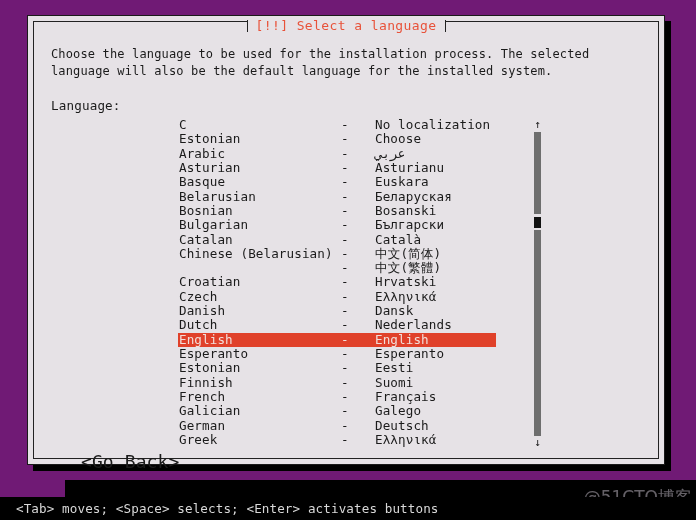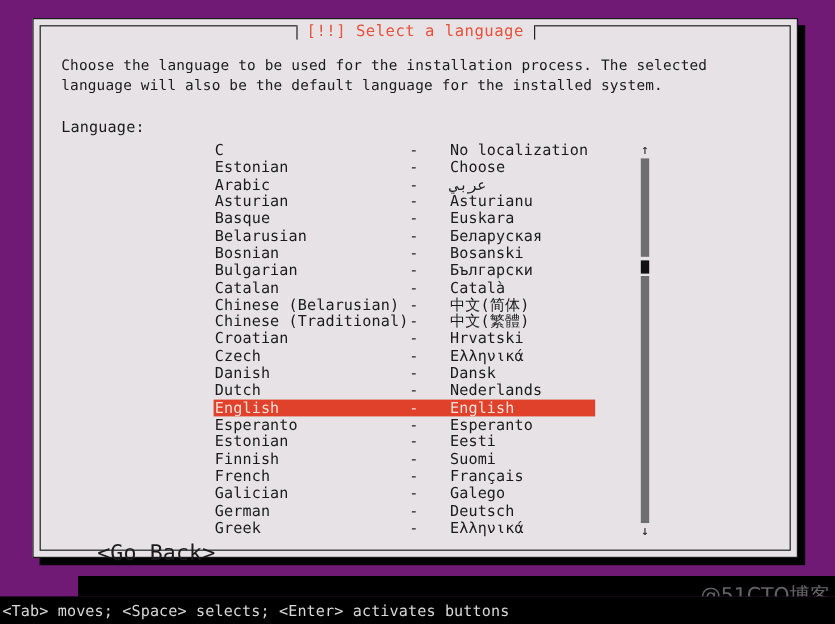--- a/index.html
+++ b/index.html
@@ -220,21 +220,21 @@
   #statusbar {
     position: absolute;
     left: 0;
     bottom: 0;
     width: 100%;
     height: 23px;
     background: #000000;
   }
   #status-text {
     position: absolute;
-    left: 2px;
+    left: 16px;
     top: 3px;
     color: #D8D8D8;
     font-size: 12.6px;
     line-height: 17px;
     white-space: pre;
     letter-spacing: 0.1px;
   }
   #watermark {
     position: absolute;
     right: 4px;
@@ -310,21 +310,20 @@
             <span class="lang-name">Catalan</span>
             <span class="lang-dash">-</span>
             <span class="lang-native">Català</span>
           </div>
           <div class="lang-row">
             <span class="lang-name">Chinese (Belarusian)</span>
             <span class="lang-dash">-</span>
             <span class="lang-native">中文(简体)</span>
           </div>
           <div class="lang-row">
-            <span class="lang-name">Chinese (Traditional)</span>
             <span class="lang-dash">-</span>
             <span class="lang-native">中文(繁體)</span>
           </div>
           <div class="lang-row">
             <span class="lang-name">Croatian</span>
             <span class="lang-dash">-</span>
             <span class="lang-native">Hrvatski</span>
           </div>
           <div class="lang-row">
             <span class="lang-name">Czech</span>

